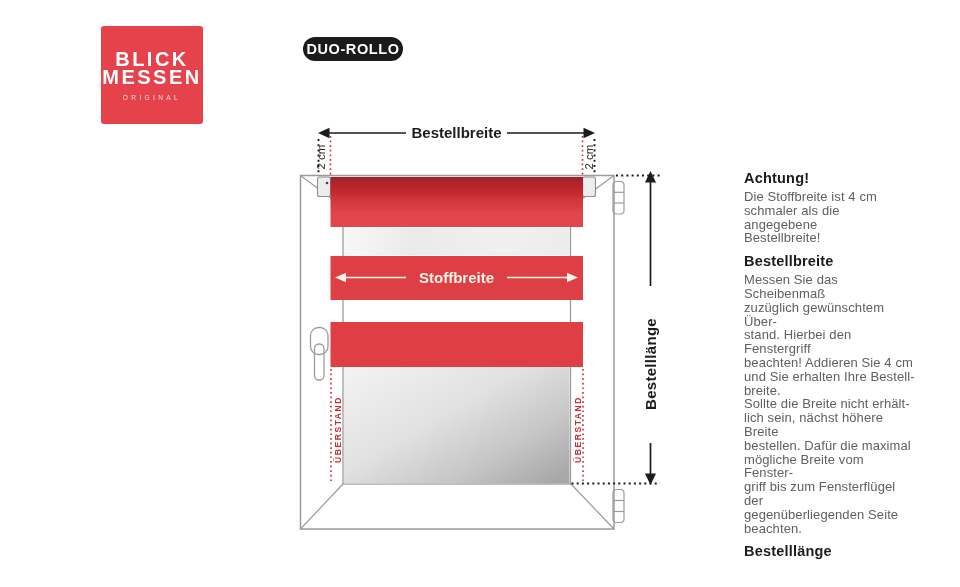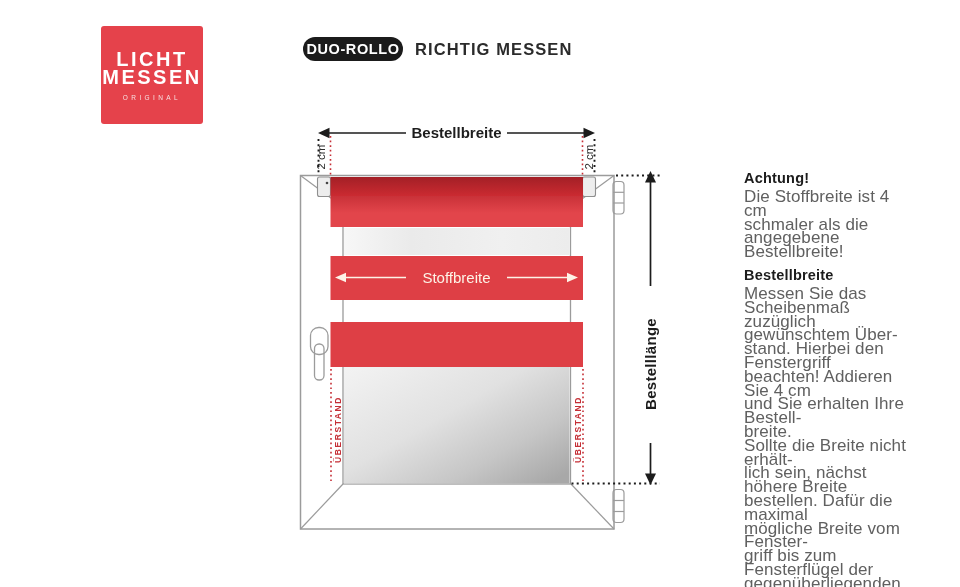--- a/index.html
+++ b/index.html
@@ -26,57 +26,56 @@
     position:absolute; left:415px; top:40px; font-weight:bold; font-size:16.5px;
     letter-spacing:1.1px; color:#2b2b2b;
   }
   .subtitle {
     position:absolute; left:416px; top:64px; font-size:13.5px; line-height:19.5px;
     color:#6b6b6b; white-space:pre-line;
   }
   
   .lbl { position:absolute; text-align:center; }
   .lbl-bestellbreite { left:407px; top:124px; width:99px; font-weight:bold; font-size:15px; color:#1d1d1d; background:#fff; }
-  .lbl-stoffbreite   { left:407px; top:269px; width:99px; font-weight:normal; font-size:15px; color:#fdf3e7; }
+  .lbl-stoffbreite   { left:407px; top:269px; width:99px; font-weight:bold; font-size:15px; color:#fdf3e7; }
   .rot { transform:rotate(-90deg); }
   .lbl-2cm-left  { left:302px; top:150px; width:40px; height:14px; font-size:11.5px; color:#2e2e2e; }
   .lbl-2cm-right { left:570px; top:150px; width:40px; height:14px; font-size:11.5px; color:#2e2e2e; }
   .lbl-ueberstand {
     width:84px; height:11px; font-size:8.5px; font-weight:bold; letter-spacing:1.6px;
     color:var(--accent-red);
   }
   .lbl-ueberstand.left  { left:296px; top:424px; }
   .lbl-ueberstand.right { left:536px; top:424px; }
   .lbl-bestelllaenge {
     left:570px; top:355px; width:161px; height:18px;
     font-weight:bold; font-size:15px; letter-spacing:.3px; color:#1d1d1d;
   }
   
   .sidebar { position:absolute; left:712px; top:171px; width:172px;margin-left:32px; }
   .sidebar h3 { margin:0 0 4px 0; font-size:14.5px; line-height:15px; color:#1c1c1c; letter-spacing:.2px; }
-  .sidebar p  { margin:0 0 9px 0; font-size:17px; line-height:13.8px; color:#606060; white-space:pre-line; letter-spacing:.1px; }
+  .sidebar p  { margin:0 0 9px 0; font-size:13px; line-height:13.8px; color:#606060; white-space:pre-line; letter-spacing:.1px; }
   
   svg.diagram { position:absolute; left:0; top:0; }
   .s-frame  { stroke:var(--frame-gray); fill:none; }
   .f-fabric { fill:var(--fabric-red); }
   .s-accent { stroke:var(--accent-red); }
 </style>
 </head>
 <body>
 
 <div class="canvas">
 
   <div class="logo">
-    <div class="logo-word">LICHT</div>
+    <div class="logo-word">BLICK</div>
     <div class="logo-word">MESSEN</div>
     <div class="logo-sub">ORIGINAL</div>
   </div>
 
   <div class="badge">DUO-ROLLO</div>
-  <div class="title">RICHTIG MESSEN</div>
 
   <svg class="diagram" width="960" height="587" viewBox="0 0 960 587">
     <defs>
       <linearGradient id="cassG" x1="0" y1="0" x2="0" y2="1">
         <stop offset="0" stop-color="#a32026"></stop>
         <stop offset="1" stop-color="#cb2a31"></stop>
       </linearGradient>
       <linearGradient id="band1G" x1="0" y1="0" x2="0" y2="1">
         <stop offset="0" stop-color="#c93138"></stop>
         <stop offset="0.55" stop-color="#e2454b"></stop>

